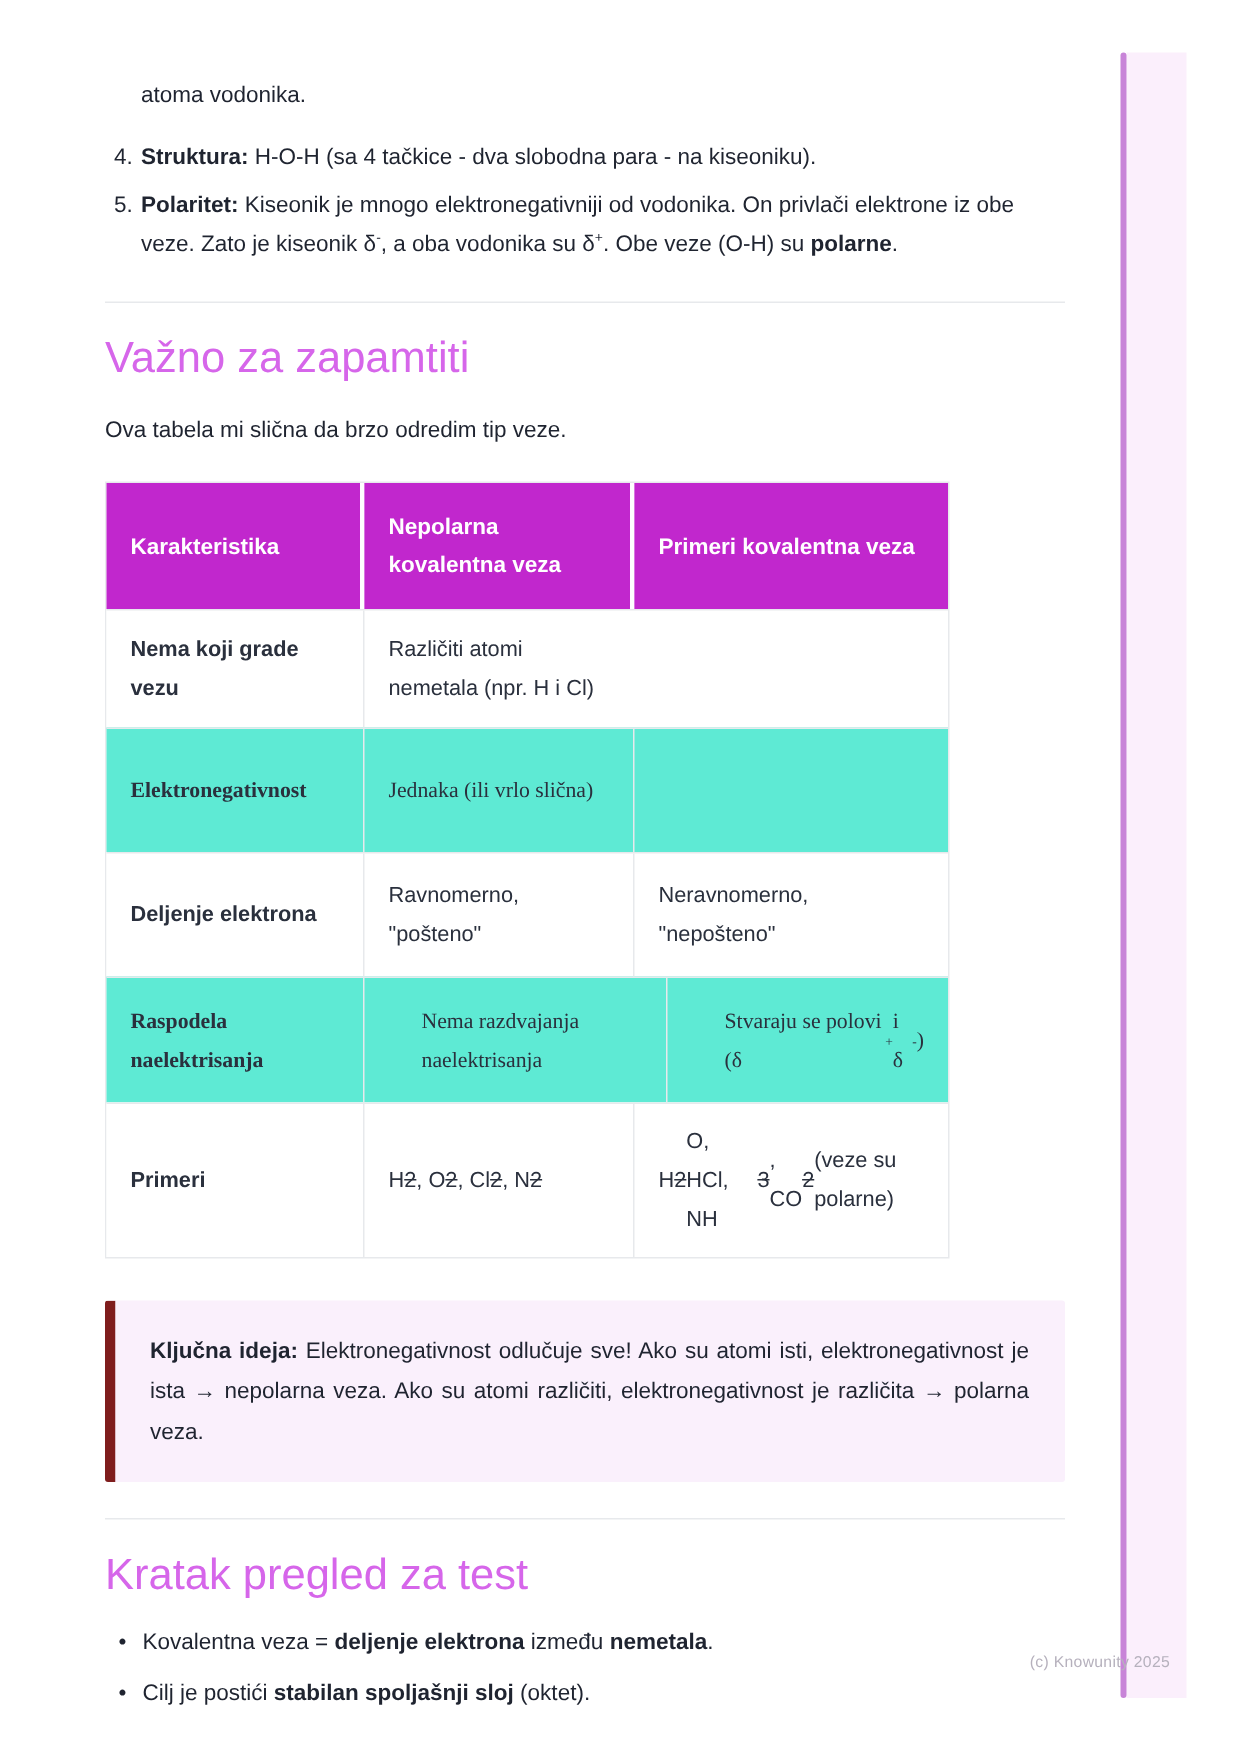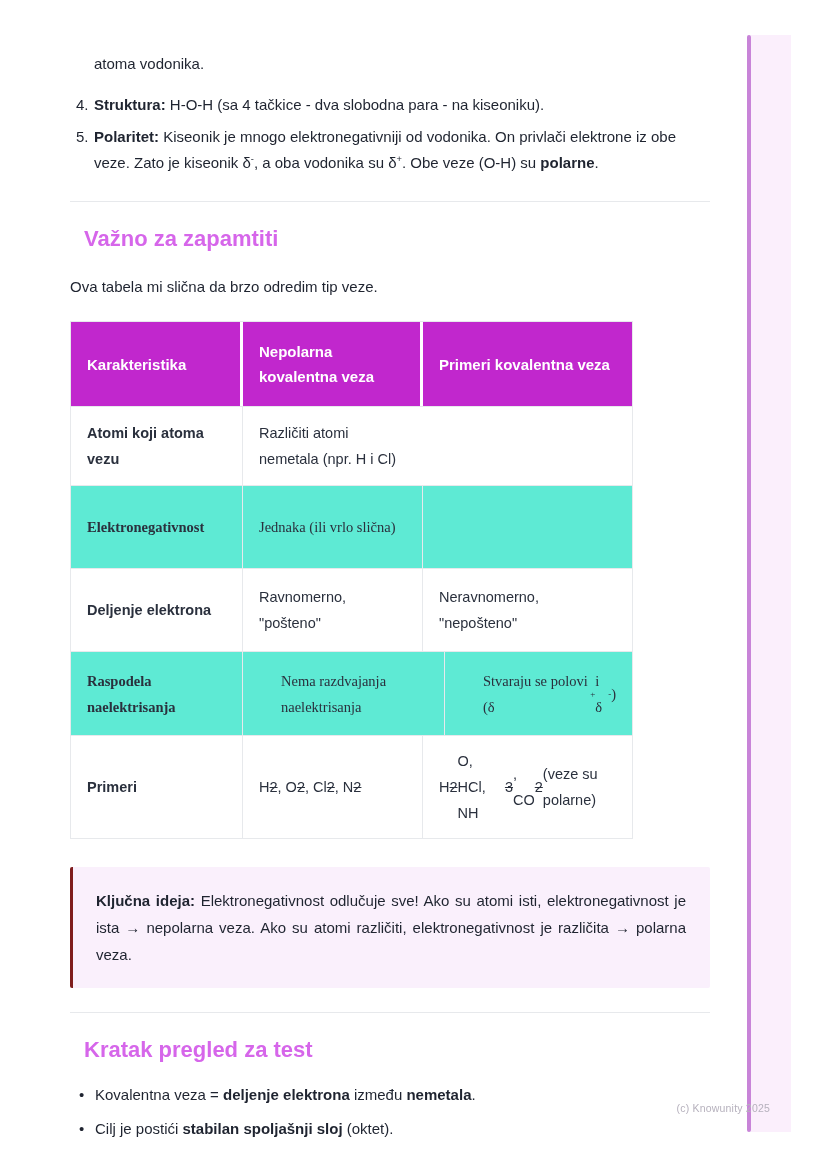--- a/index.html
+++ b/index.html
@@ -11,21 +11,21 @@
   .content{position:absolute;left:70px;top:0;width:640px;padding-top:36px;box-sizing:content-box;}
   .bodytext{font-size:15px;line-height:26px;color:#1f2430;}
   .continuation{padding-left:24px;}
   .list-item{position:relative;padding-left:24px;}
   .list-item .num{position:absolute;left:6px;top:0;}
   .li4{margin-top:10px;}
   .li5{margin-top:6px;}
   .divider{border:none;border-top:1px solid #e7e9ec;margin:0;}
   .div1{margin-top:25px;}
   .div2{margin-top:24px;}
-  .heading{font-size:22px;line-height:30px;font-weight:700;color:#d666ea;margin-left:14px;}
+  .heading{font-size:29px;line-height:30px;font-weight:400;color:#d666ea;}
   .h1{margin-top:22px;}
   .h2{margin-top:22px;}
   .table-intro{margin-top:20px;}
   .table{margin-top:21px;width:563px;box-sizing:border-box;border:1px solid #e7e9ec;}
   .trow{display:grid;grid-template-columns:172px 180px 1fr;}
   .thead .cell{
     background:#c127cd;color:#ffffff;font-weight:600;font-size:15px;line-height:25px;
     display:flex;align-items:center;padding:0 16px;min-height:84px;box-sizing:border-box;
   }
   .thead .cell.sep{border-right:3px solid #ffffff;}
@@ -36,35 +36,35 @@
   .tbody .cell.sep{border-right:1px solid #e7e9ec;}
   .tbody .trow{border-top:1px solid #e7e9ec;background:#ffffff;}
   .tbody .trow.alt{background:#5eead4;font-family:Liberation Serif, serif;}
   .tbody .trow.r1{min-height:78px;}
   .tbody .trow.r2{min-height:82px;}
   .tbody .trow.r3{min-height:82px;}
   .tbody .trow.r4{min-height:83px;gap:22px;}
   .tbody .trow.r5{min-height:75px;}
   .row-label{font-weight:700;color:#1d2433;}
   .callout{
-    margin-top:28px;background:#faf0fc;border-left:3px solid #7f1d1d;border-radius:2px;
+    margin-top:28px;background:#faf0fc;border-left:7px solid #7f1d1d;border-radius:2px;
     padding:20px 24px 20px 23px;box-sizing:border-box;
     font-size:15px;line-height:27px;text-align:justify;color:#1f2430;
   }
   .bullet-item{position:relative;padding-left:25px;}
   .bullet-item .dot{position:absolute;left:9px;top:0;}
   .b1{margin-top:17px;}
   .b2{margin-top:8px;}
   .b{font-weight:700;}
   .s{text-decoration:line-through;}
   sup{font-size:0.62em;line-height:0;vertical-align:super;}
   .stripe-band{position:absolute;left:751px;top:35px;width:40px;height:1097px;background:#fbeffc;z-index:1;}
   .stripe-line{position:absolute;left:747px;top:35px;width:4px;height:1097px;background:#c884d8;border-radius:2px;z-index:2;}
   .footer{
-    position:absolute;top:1102px;right:58px;z-index:5;
+    position:absolute;top:1102px;right:48px;z-index:5;
     font-size:10.5px;color:#b6b1bd;letter-spacing:0.2px;
   }
 </style>
 </head>
 <body>
 
 <div class="content">
 
   <p class="bodytext continuation">atoma vodonika.</p>
 
@@ -88,21 +88,21 @@
   <div class="table">
     <div class="thead">
       <div class="trow">
         <div class="cell sep">Karakteristika</div>
         <div class="cell sep">Nepolarna kovalentna veza</div>
         <div class="cell">Primeri kovalentna veza</div>
       </div>
     </div>
     <div class="tbody">
       <div class="trow r1">
-        <div class="cell sep row-label">Atomi koji atoma vezu</div>
+        <div class="cell sep row-label">Nema koji grade vezu</div>
         <div class="cell">Različiti atomi nemetala (npr. H i Cl)</div>
       </div>
       <div class="trow r2 alt">
         <div class="cell sep row-label">Elektronegativnost</div>
         <div class="cell sep">Jednaka (ili vrlo slična)</div>
       </div>
       <div class="trow r3">
         <div class="cell sep row-label">Deljenje elektrona</div>
         <div class="cell sep">Ravnomerno, "pošteno"</div>
         <div class="cell">Neravnomerno, "nepošteno"</div>

